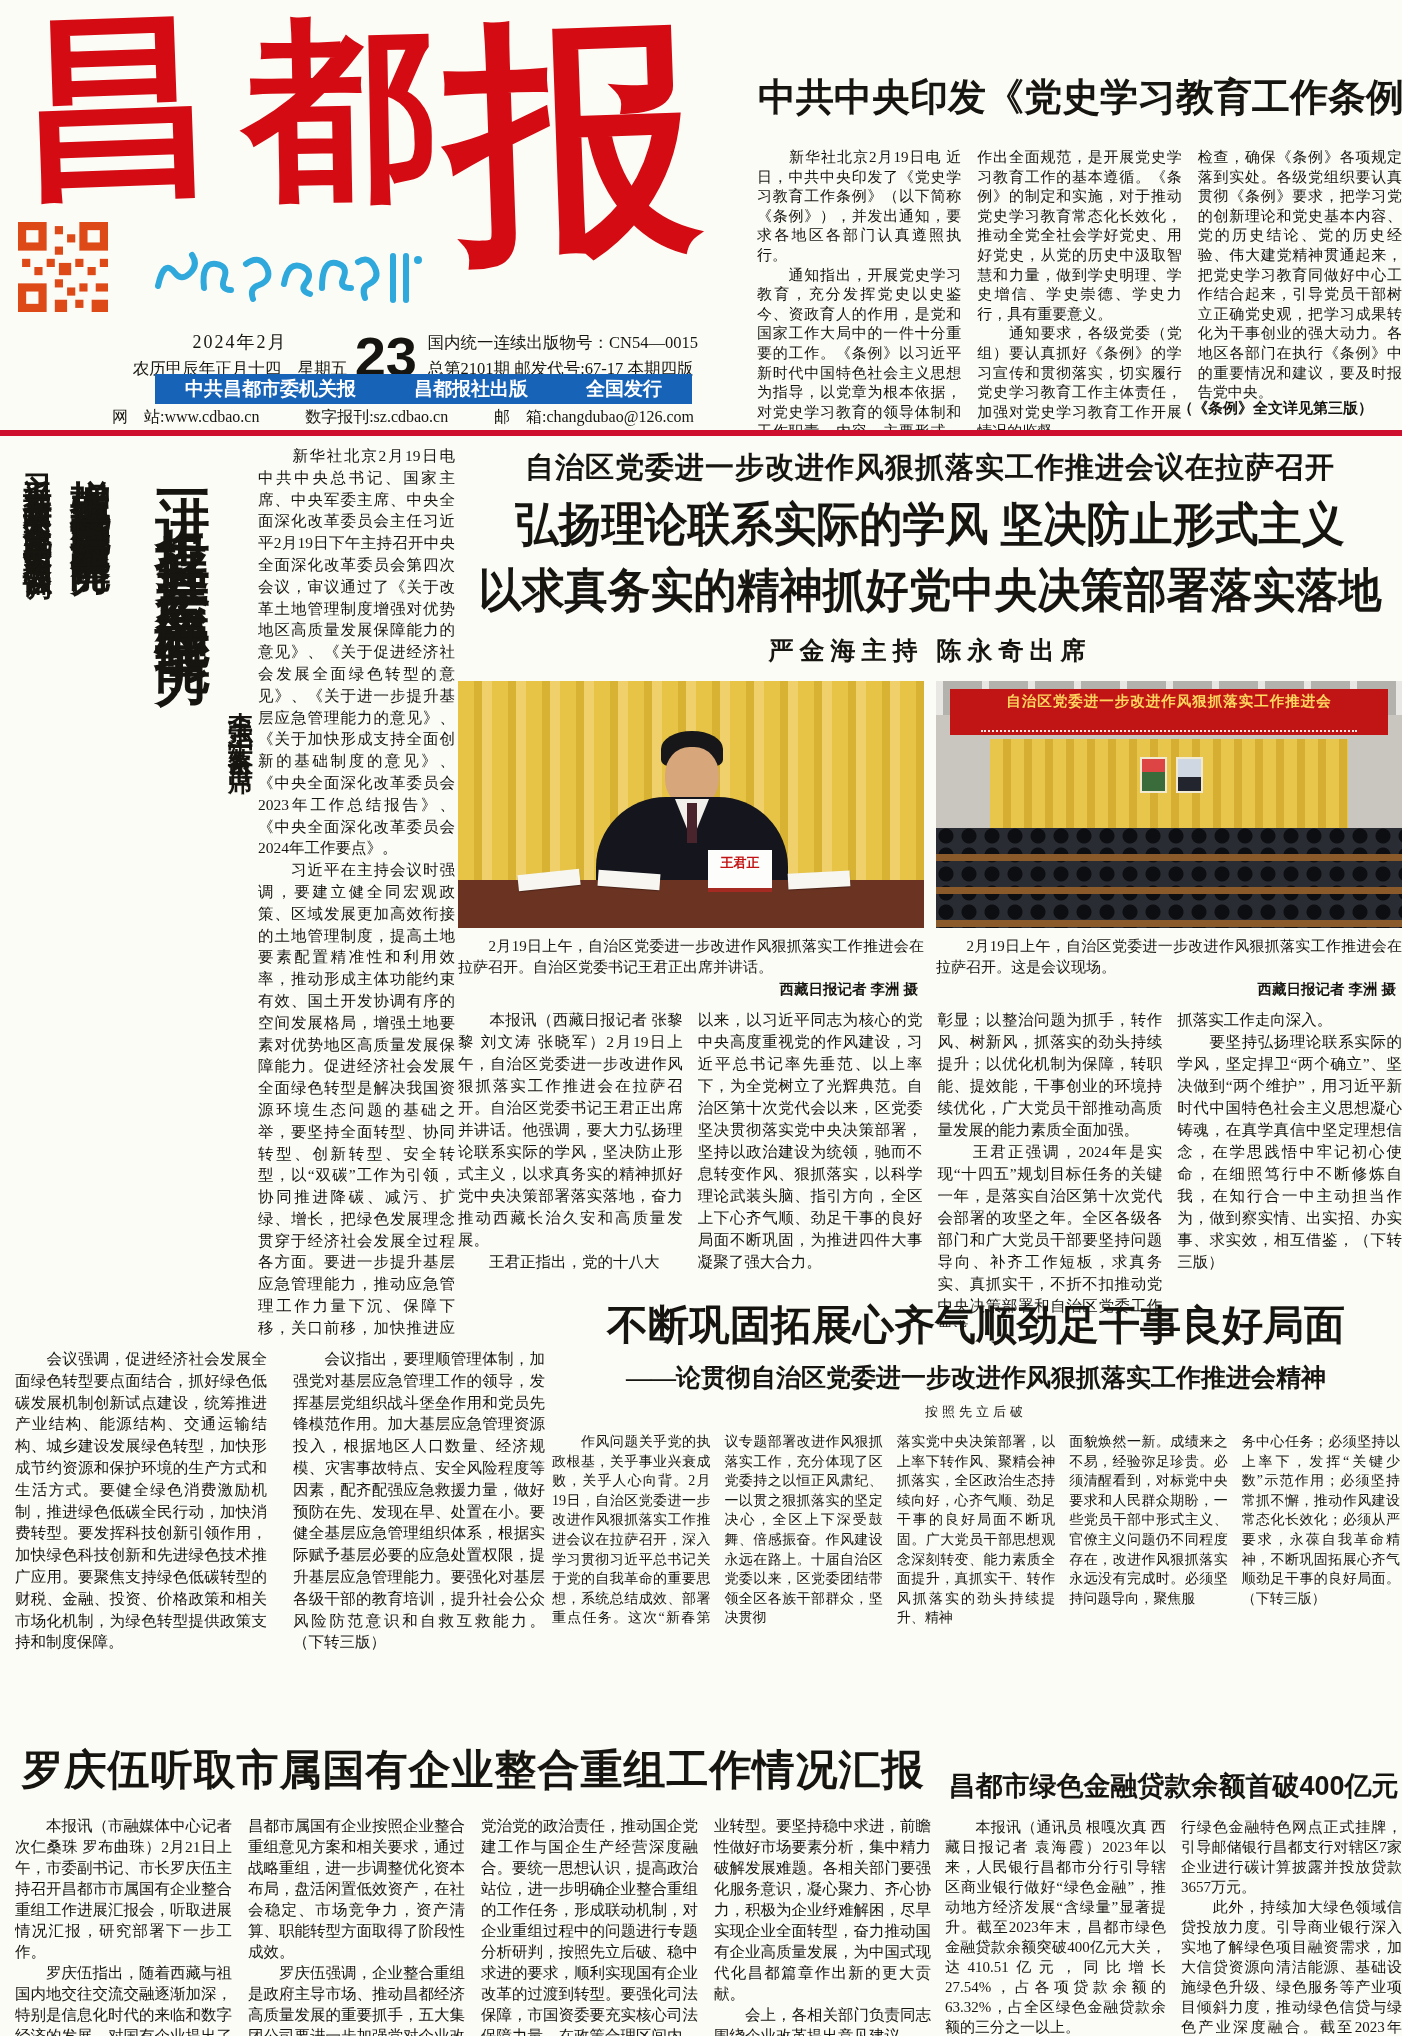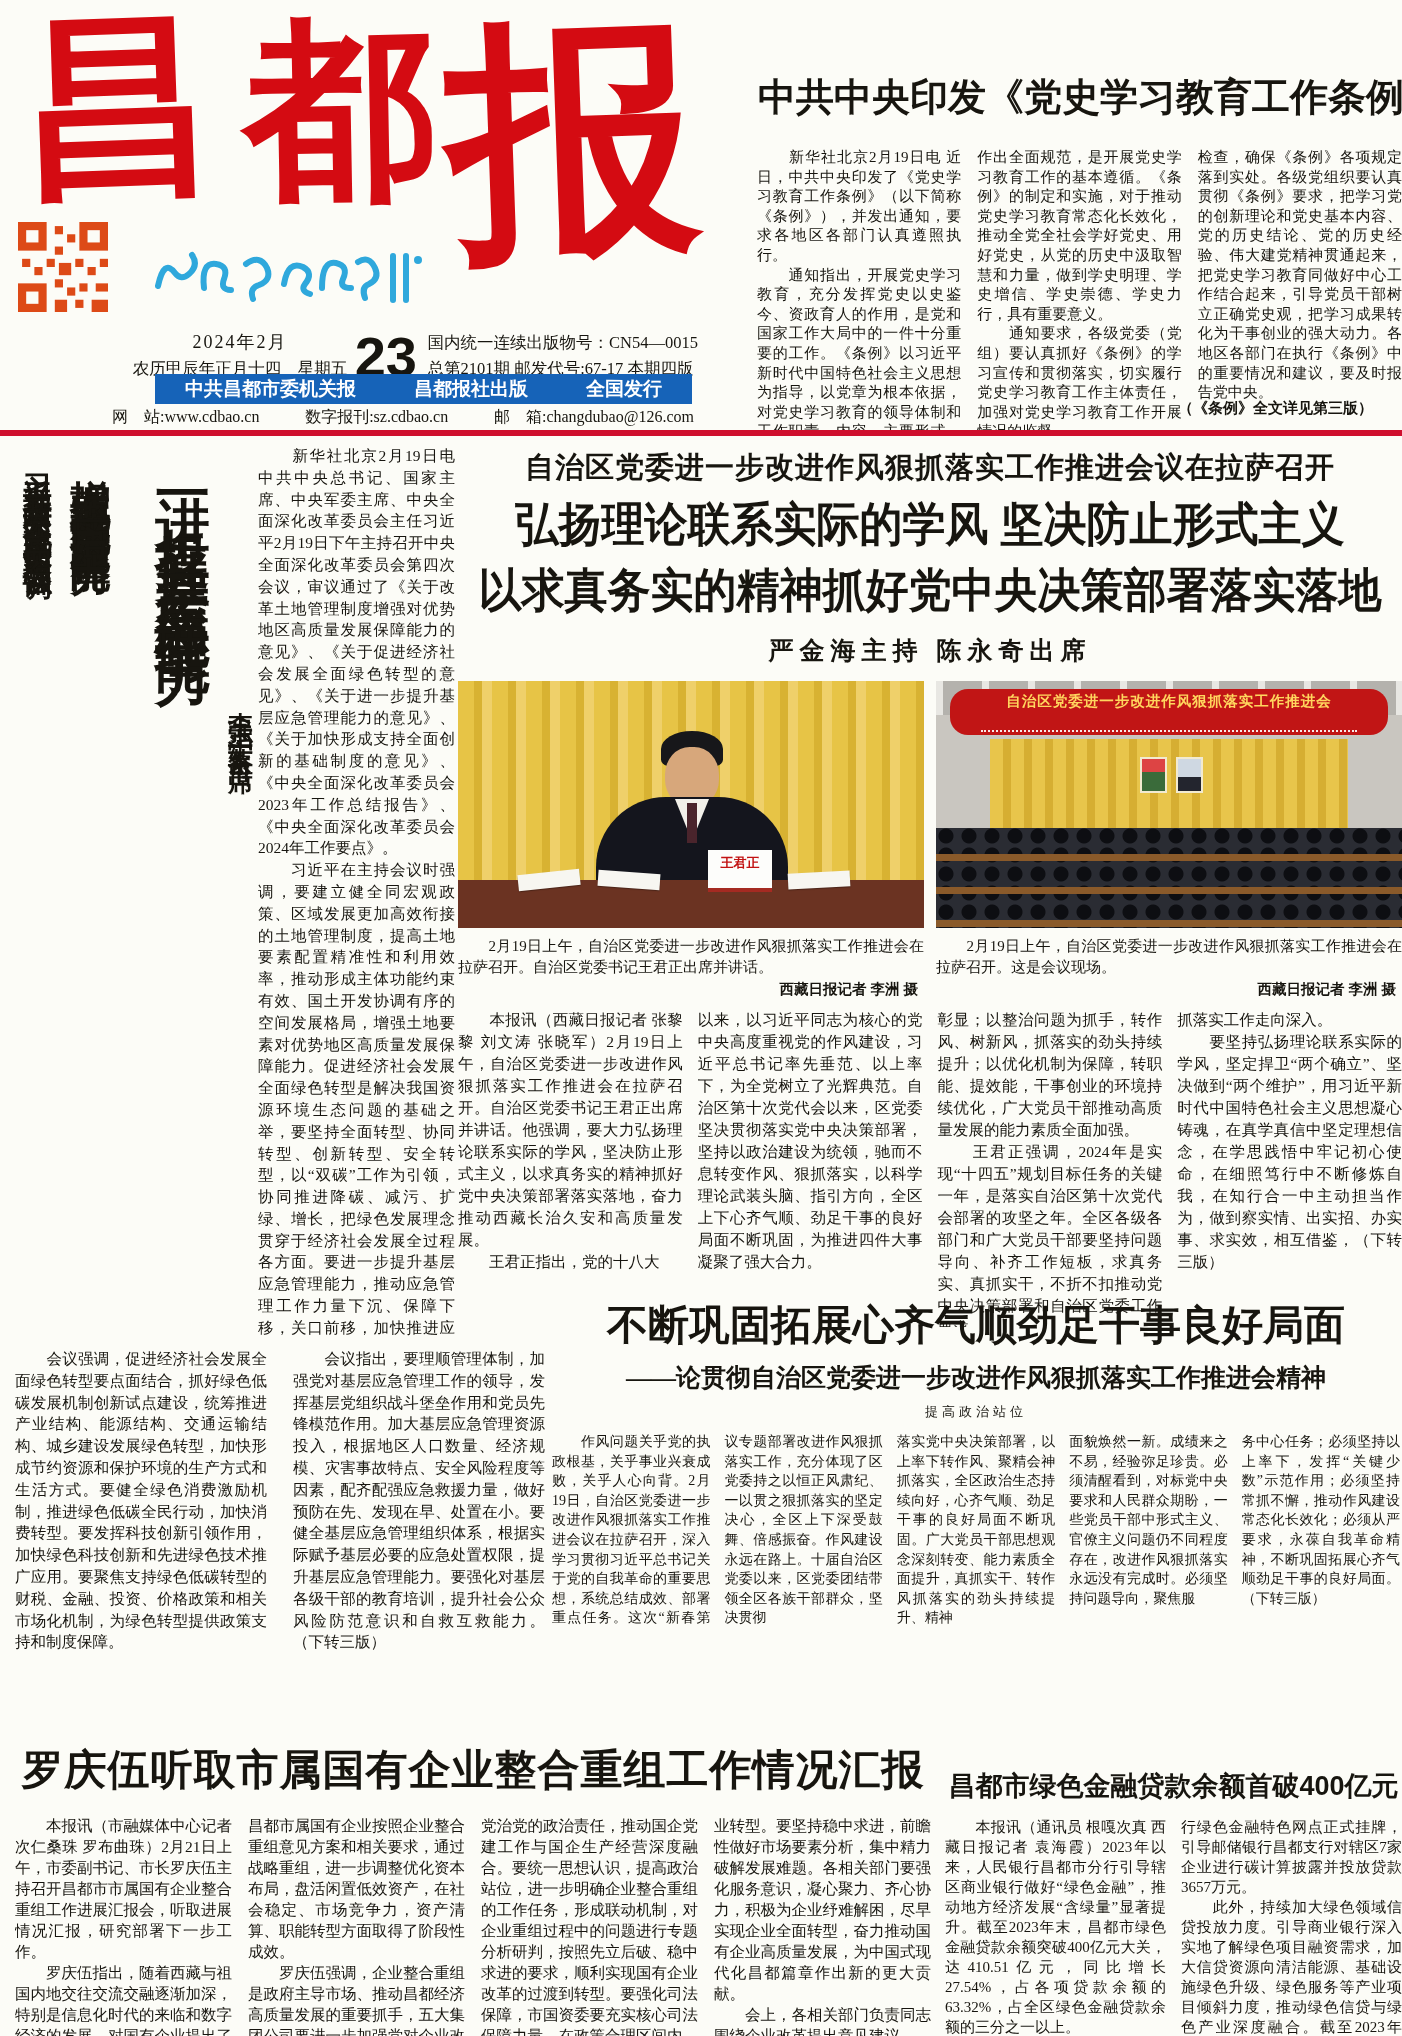--- a/index.html
+++ b/index.html
@@ -81,21 +81,21 @@
   .deskL{ position:absolute; left:0; bottom:0; width:100%; height:48px; background:#6b3322; }
   .paper{ position:absolute; background:#f7f6f1; width:62px; height:16px; bottom:40px; box-shadow:0 1px 1px rgba(0,0,0,.3); }
   .p1{ left:60px; transform:rotate(-6deg);} .p2{ left:140px; transform:rotate(4deg);} .p3{ left:330px; transform:rotate(-3deg);}
   .nameplate{ position:absolute; left:250px; bottom:36px; width:64px; height:42px; background:#fdfdfb;
               color:#c21212; font-weight:bold; font-size:13px; text-align:center; line-height:26px;
               border-bottom:4px solid #a52a22; }
   .ph-right{ background:#c9c6c0; }
   .ceiling{ position:absolute; top:0; left:0; width:100%; height:34px; background:#b4b2ad;
             background-image:repeating-linear-gradient(90deg,#e8e7e3 0 7px,rgba(0,0,0,0) 7px 46px); }
   .banner{ position:absolute; top:8px; left:14px; right:14px; height:46px; background:#c11515;
-           display:flex; flex-direction:column; align-items:center; justify-content:center; gap:19px;border-radius:18px; }
+           display:flex; flex-direction:column; align-items:center; justify-content:center; gap:19px; }
   .banner .bt{ color:#ffd65e; font-family:"Liberation Sans","DejaVu Sans",sans-serif; font-weight:bold;
                font-size:14.5px; white-space:nowrap; letter-spacing:1px; }
   .banner .tibline{ width:86%; height:0; border-bottom:2px dotted rgba(255,255,255,.9); }
   .curtainR{ position:absolute; top:58px; left:54px; right:54px; height:90px;
              background:repeating-linear-gradient(90deg,#e8c54b 0 13px,#d6ae32 13px 21px); }
   .portrait{ position:absolute; top:18px; width:27px; height:36px; border:2px solid #f2ead0; }
   .po1{ left:150px; background:linear-gradient(180deg,#d44 0 40%,#3a6b3a 40% 100%); }
   .po2{ left:186px; background:linear-gradient(180deg,#cfd8e2 0 55%,#23252e 55% 100%); }
   .audience{ position:absolute; bottom:0; left:0; width:100%; height:100px; background-color:#2a2c33;
              background-image:
@@ -290,21 +290,21 @@
       <div class="col">彰显；以整治问题为抓手，转作风、树新风，抓落实的劲头持续提升；以优化机制为保障，转职能、提效能，干事创业的环境持续优化，广大党员干部推动高质量发展的能力素质全面加强。
 　　王君正强调，2024年是实现“十四五”规划目标任务的关键一年，是落实自治区第十次党代会部署的攻坚之年。全区各级各部门和广大党员干部要坚持问题导向、补齐工作短板，求真务实、真抓实干，不折不扣推动党中央决策部署和自治区党委工作要求，</div>
       <div class="col">抓落实工作走向深入。
 　　要坚持弘扬理论联系实际的学风，坚定捍卫“两个确立”、坚决做到“两个维护”，用习近平新时代中国特色社会主义思想凝心铸魂，在真学真信中坚定理想信念，在学思践悟中牢记初心使命，在细照笃行中不断修炼自我，在知行合一中主动担当作为，做到察实情、出实招、办实事、求实效，相互借鉴，（下转三版）</div>
     </div>
   </div>
 
   <div class="abs edit">
     <div class="e-h">不断巩固拓展心齐气顺劲足干事良好局面</div>
     <div class="e-sub">——论贯彻自治区党委进一步改进作风狠抓落实工作推进会精神</div>
-    <div class="e-by">提高政治站位</div>
+    <div class="e-by">按照先立后破</div>
     <div class="e-body">
       <div class="col">　　作风问题关乎党的执政根基，关乎事业兴衰成败，关乎人心向背。2月19日，自治区党委进一步改进作风狠抓落实工作推进会议在拉萨召开，深入学习贯彻习近平总书记关于党的自我革命的重要思想，系统总结成效、部署重点任务。这次“新春第一会”也是区党委第三次召开会</div>
       <div class="col">议专题部署改进作风狠抓落实工作，充分体现了区党委持之以恒正风肃纪、一以贯之狠抓落实的坚定决心，全区上下深受鼓舞、倍感振奋。作风建设永远在路上。十届自治区党委以来，区党委团结带领全区各族干部群众，坚决贯彻</div>
       <div class="col">落实党中央决策部署，以上率下转作风、聚精会神抓落实，全区政治生态持续向好，心齐气顺、劲足干事的良好局面不断巩固。广大党员干部思想观念深刻转变、能力素质全面提升，真抓实干、转作风抓落实的劲头持续提升、精神</div>
       <div class="col">面貌焕然一新。成绩来之不易，经验弥足珍贵。必须清醒看到，对标党中央要求和人民群众期盼，一些党员干部中形式主义、官僚主义问题仍不同程度存在，改进作风狠抓落实永远没有完成时。必须坚持问题导向，聚焦服</div>
       <div class="col">务中心任务；必须坚持以上率下，发挥“关键少数”示范作用；必须坚持常抓不懈，推动作风建设常态化长效化；必须从严要求，永葆自我革命精神，不断巩固拓展心齐气顺劲足干事的良好局面。（下转三版）</div>
     </div>
   </div>
 
   <div class="abs luo">

